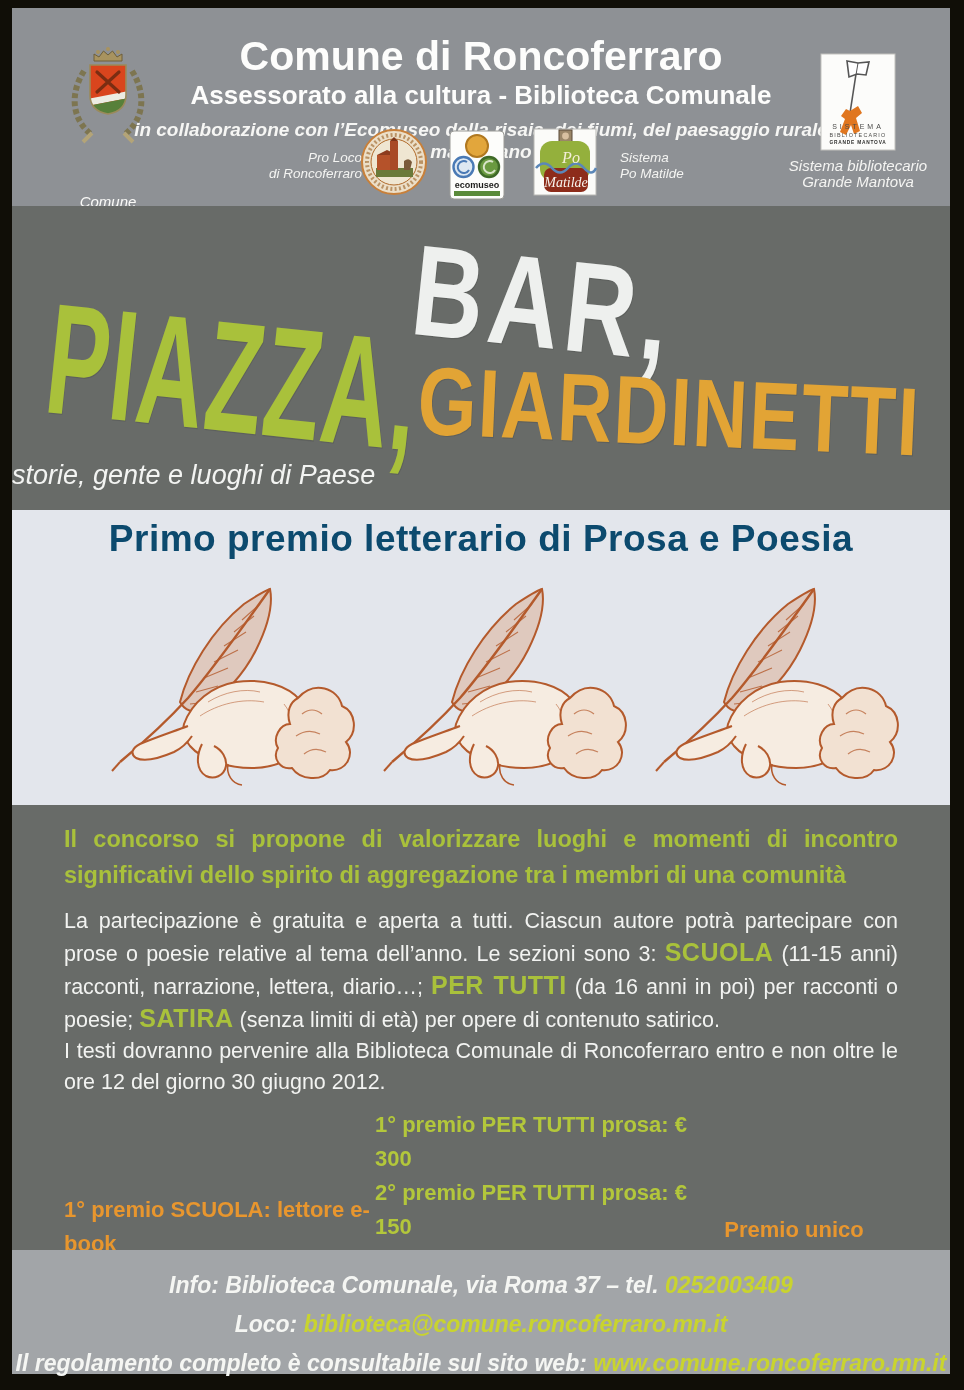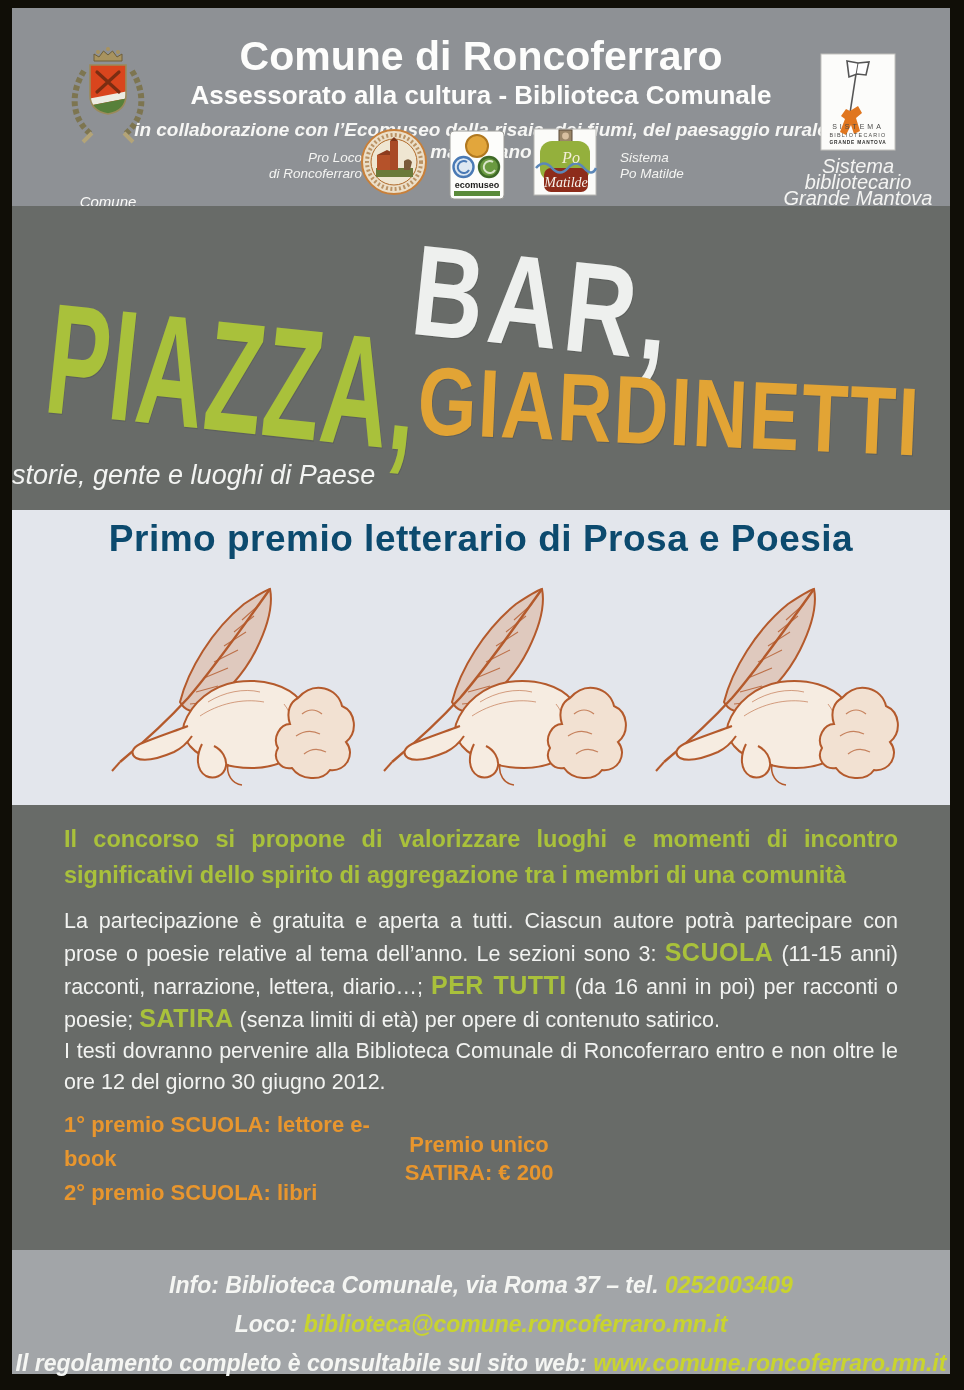--- a/index.html
+++ b/index.html
@@ -32,21 +32,21 @@
   .coat{position:absolute;left:50px;top:33px;}
   .coat-caption{position:absolute;left:8px;top:142px;width:176px;text-align:center;
     font-style:italic;font-size:15px;line-height:17px;color:#fafaf8;white-space:pre-line;margin-top:43px;}
   .hdr-text{position:absolute;left:120px;right:120px;top:26px;text-align:center;color:#fdfdfc;}
   .hdr-title{font-size:41px;font-weight:bold;line-height:44px;}
   .hdr-sub{font-size:26px;font-weight:bold;line-height:30px;margin-top:2px;}
   .hdr-collab{font-size:19px;font-weight:bold;font-style:italic;margin-top:9px;color:#f6f6f4;}
   .logo-label{position:absolute;font-style:italic;font-size:13.5px;line-height:16px;color:#f4f4f2;white-space:pre-line;}
   .lbl-proloco{left:228px;top:142px;width:122px;text-align:right;}
   .lbl-pomatilde{left:608px;top:142px;width:120px;text-align:left;}
-  .lbl-biblio{left:768px;top:150px;width:156px;text-align:center;font-size:20px;}
+  .lbl-biblio{left:768px;top:150px;width:156px;text-align:center;font-size:15px;}
   .logo{position:absolute;}
 
   
   .hero-word{position:absolute;font-weight:bold;white-space:nowrap;line-height:1;transform-origin:left top;
     text-shadow:1px 1px 0 rgba(0,0,0,.10);}
   .w-piazza{left:44px;top:74px;font-size:126px;color:var(--green);letter-spacing:2px;transform:rotate(6deg) scale(0.74,1.25);}
   .w-bar{left:408px;top:20px;font-size:112px;color:#eef0ee;letter-spacing:6px;transform:rotate(6deg) scale(0.88,1.15);}
   .w-giard{left:408px;top:146px;font-size:86px;color:var(--orange);letter-spacing:2px;transform:rotate(2.5deg) scale(0.88,1.12);}
   .tagline{position:absolute;left:0;top:254px;width:100%;text-align:left;
     font-size:27px;font-style:italic;font-weight:400;color:#f3f4f2;}
@@ -225,20 +225,26 @@
     <div class="main-inner">
       <p class="intro" style="margin:0">Il concorso si propone di valorizzare luoghi e momenti di incontro significativi dello spirito di aggregazione tra i membri di una comunità</p>
 
       <p class="bodytext" style="margin-bottom:0"><span>La partecipazione è gratuita e aperta a tutti. Ciascun autore potrà partecipare con prose o poesie relative al tema dell’anno. Le sezioni sono 3: </span><span class="gw">SCUOLA</span><span> (11-15 anni) racconti, narrazione, lettera, diario…; </span><span class="gw">PER TUTTI</span><span> (da 16 anni in poi) per racconti o poesie; </span><span class="gw">SATIRA</span><span> (senza limiti di età) per opere di contenuto satirico.</span><br><span>I testi dovranno pervenire alla Biblioteca Comunale di Roncoferraro entro e non oltre le ore 12 del giorno 30 giugno 2012.</span></p>
 
       <div class="prizes">
         <div class="prize-col1">
           <div>1° premio SCUOLA: lettore e-book</div>
           <div>2° premio SCUOLA: libri</div>
         </div>
+        <div class="prize-col2">
+          <div>1° premio PER TUTTI prosa: € 300</div>
+          <div>2° premio PER TUTTI prosa: € 150</div>
+          <div>1° premio PER TUTTI poesia: € 300</div>
+          <div>2° premio PER TUTTI poesia: € 150</div>
+        </div>
         <div class="prize-col3">
           <div>Premio unico SATIRA: € 200</div>
         </div>
       </div>
 
     </div>
   </div>
 
   <div class="band band-footer">
     <div class="footer-inner">

